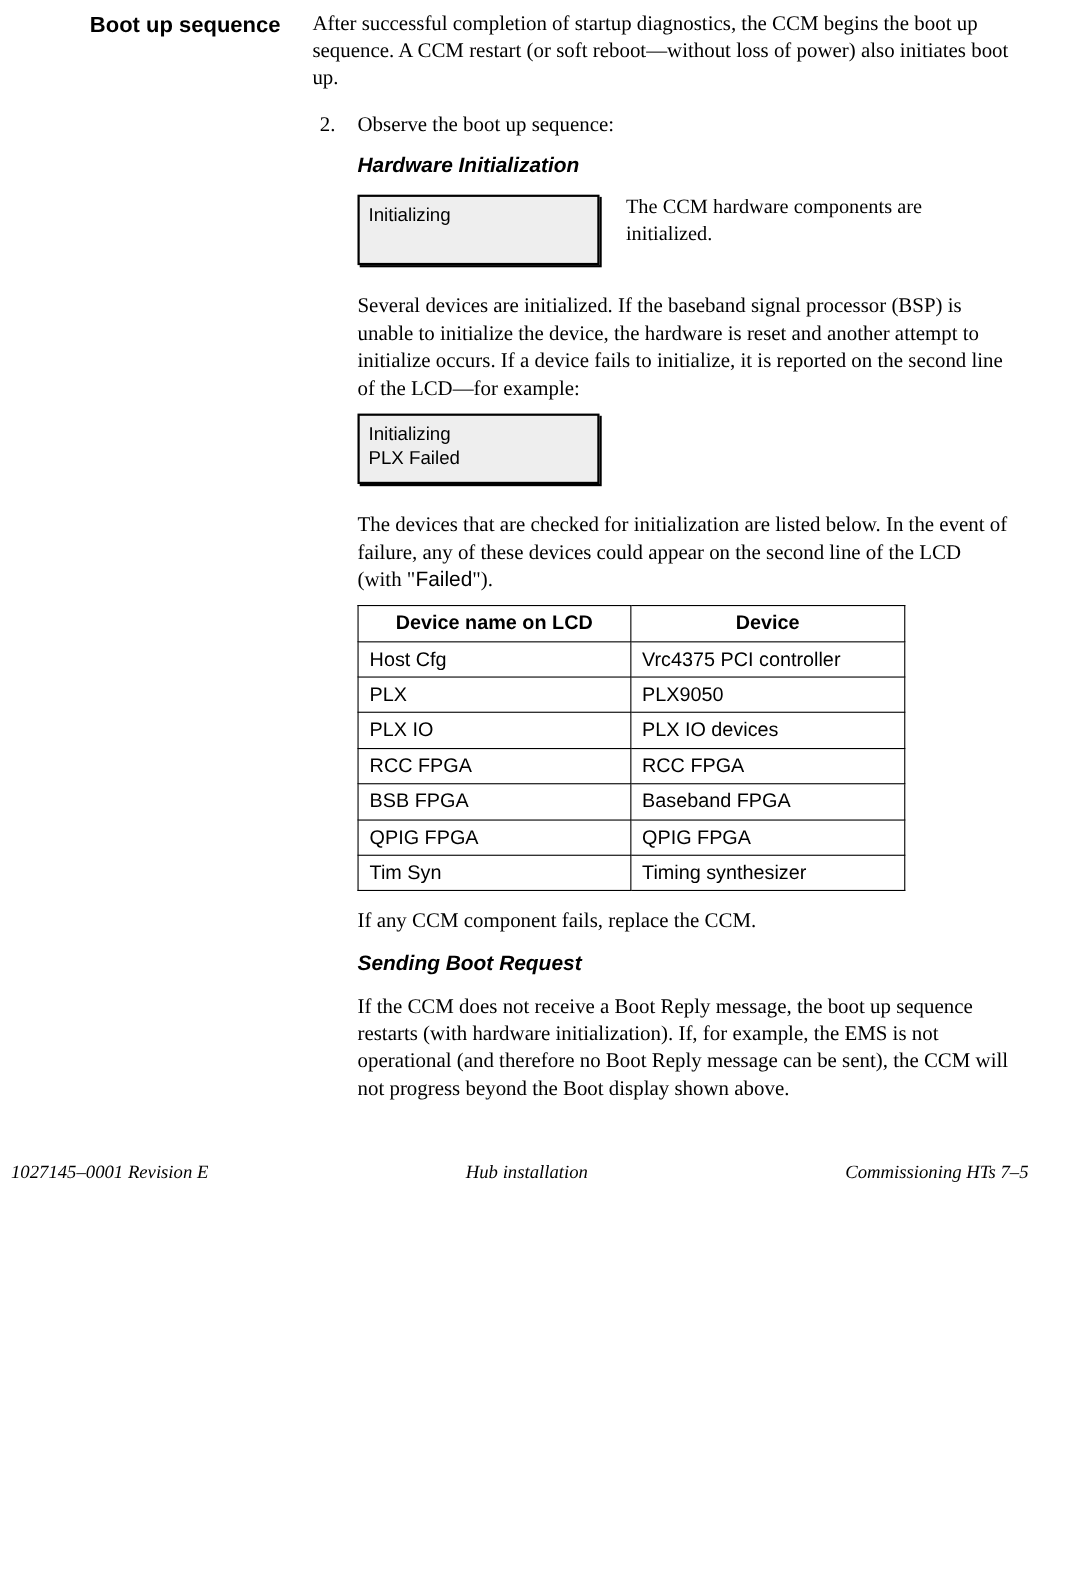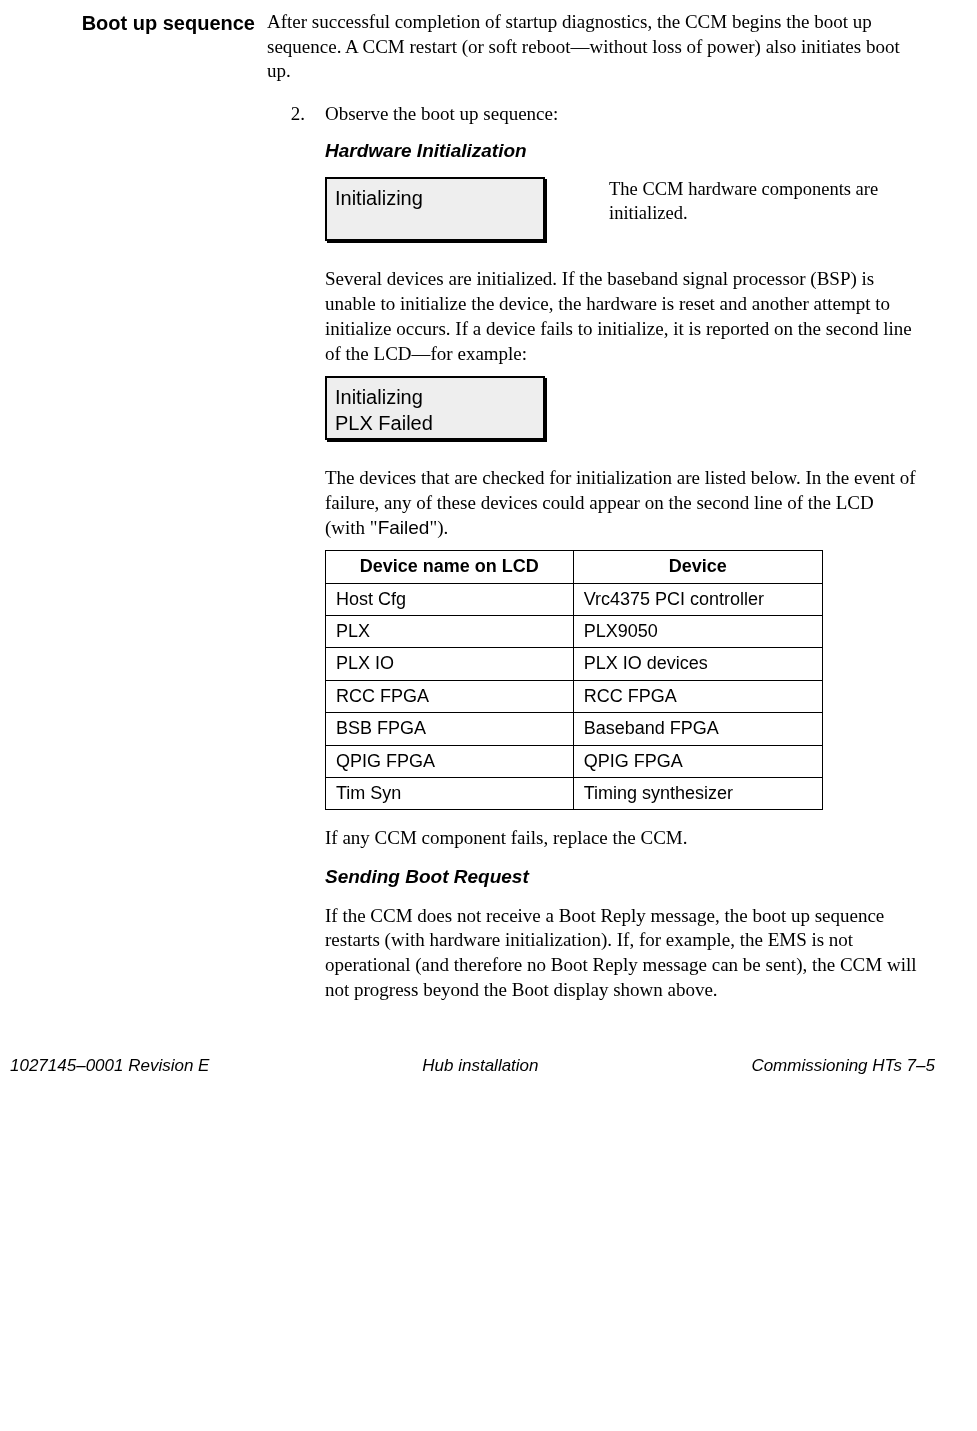--- a/index.html
+++ b/index.html
@@ -9,21 +9,21 @@
       margin: 0;
       padding: 0;
       width: 977px;
       color: #000;
     }
     .page {
       padding: 10px 60px 20px 20px;
     }
     .row-top {
       display: flex;
-      gap: 12px;
+      gap: 29px;
     }
     .side-heading {
       width: 235px;
       flex-shrink: 0;
       text-align: right;
       font-family: Arial, Helvetica, sans-serif;
       font-weight: bold;
       font-size: 20px;
       padding-top: 0;
     }
@@ -62,29 +62,28 @@
       margin: 8px 0 26px 0;
       align-items: flex-start;
     }
     .lcd {
       width: 220px;
       height: 64px;
       background: #eeeeee;
       border: 2px solid #000;
       box-shadow: 2px 2px 0 #000;
       font-family: Arial, Helvetica, sans-serif;
-      font-size: 20px;
+      font-size: 17px;
       padding: 6px 8px;
       box-sizing: border-box;
       flex-shrink: 0;
     }
     .lcd-caption {
       flex: 1;
       font-size: 18.5px;
-      margin-left: 40px;
     }
     .failed-word {
       font-family: Arial, Helvetica, sans-serif;
       text-align: right;
     }
     table.devtable {
       border-collapse: collapse;
       width: 498px;
       margin: 10px 0 16px 0;
       font-family: Arial, Helvetica, sans-serif;
@@ -101,21 +100,21 @@
     }
     table.devtable th.col1 { text-align: center; }
     table.devtable th.col2 { text-align: center; }
     .bold-para {
       font-weight: normal;
       margin: 10px 0 14px 0;
     }
     .footer {
       display: flex;
       justify-content: space-between;
-      font-family: Liberation Sans, sans-serif;
+      font-family: Liberation Serif, serif;
       font-style: italic;
       font-size: 17px;
       padding: 22px 42px 14px 10px;
     }
   </style>
 </head>
 <body>
 
 <div class="page">
 

